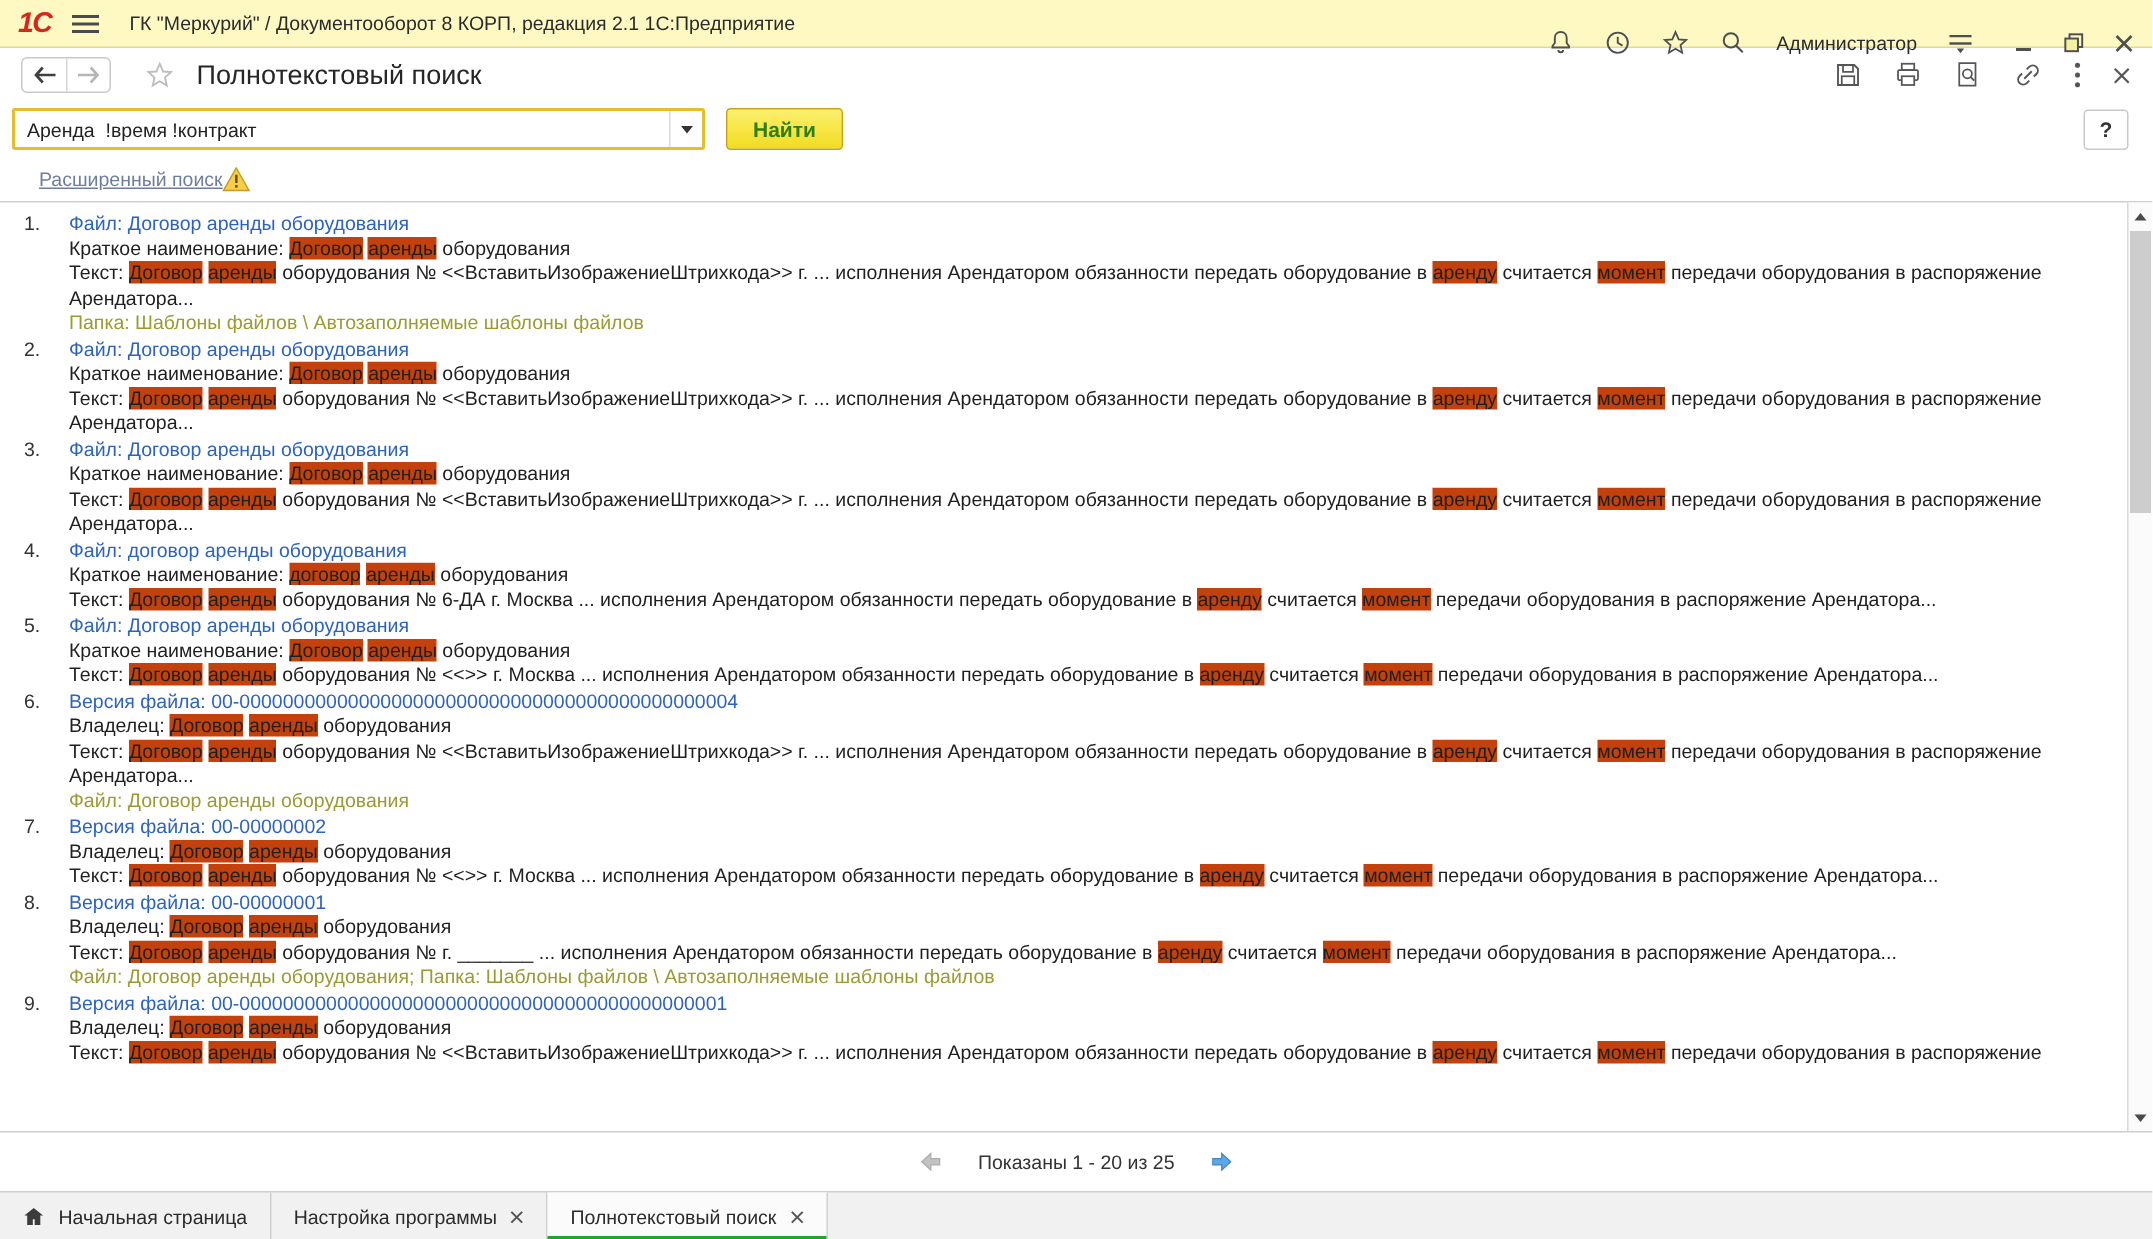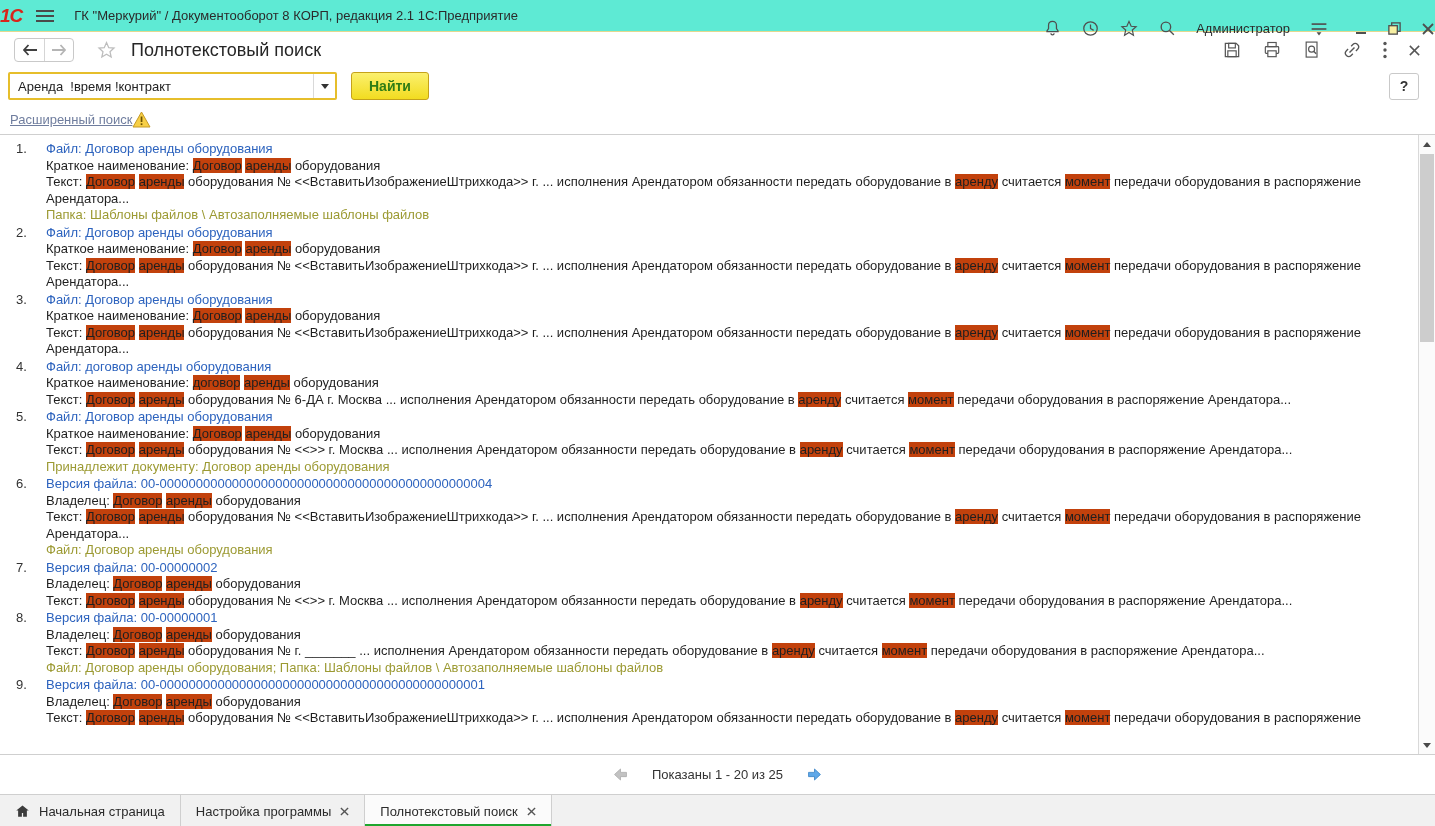--- a/index.html
+++ b/index.html
@@ -1,21 +1,21 @@
 <!DOCTYPE html>
 <html><head>
 <meta charset="utf-8">
 <style>
   * { box-sizing: border-box; margin: 0; padding: 0; }
   html,body { width:1435px; height:826px; overflow:hidden; background:#fff;
               font-family:"Liberation Sans", sans-serif; }
 
   
-  .titlebar { height:32px; background:#5eead4; display:flex; align-items:center;
-              padding:0 0; gap:14px; border-bottom:1px solid #E3D98F; }
+  .titlebar { height:32px; background:#fef9c3; display:flex; align-items:center;
+              padding:0 12px; gap:14px; border-bottom:1px solid #E3D98F; }
   .logo-1c { color:#D8261C; font-weight:bold; font-style:italic; font-size:19px;
              letter-spacing:-1px; line-height:1; }
   .icon-btn { display:flex; align-items:center; justify-content:center; cursor:default; }
   .win-title { font-size:13px; color:#2B2B2B; margin-left:6px; }
   .titlebar-right { margin-left:auto; display:flex; align-items:center; gap:19px;margin-top:26px; }
   .user-name { font-size:13px; color:#2B2B2B; }
   .win-ctrls { display:flex; align-items:center; gap:19px; margin-left:6px; }
 
   
   .toolbar { height:36px; background:#fff; display:flex; align-items:center;
@@ -23,37 +23,37 @@
   .nav-group { display:flex; border:1px solid #C9C9C9; border-radius:4px;
                overflow:hidden; background:#fff; }
   .nav-btn { width:29px; height:22px; display:flex; align-items:center; justify-content:center; }
   .nav-btn + .nav-btn { border-left:1px solid #D5D5D5; }
   .fav-star { margin-left:22px; display:flex; }
   .page-title { font-size:18px; color:#262626; margin-left:14px; }
   .toolbar-right { margin-left:auto; display:flex; align-items:center; gap:20px; }
 
   
   .searchbar { height:36px; display:flex; align-items:center; padding:0 8px; gap:14px; }
-  .search-box { width:329px; height:28px; border:2px solid #E6BE2B; border-radius:2px;
+  .search-box { width:462px; height:28px; border:2px solid #E6BE2B; border-radius:2px;
                 display:flex; background:#fff; }
   .search-input { flex:1; border:none; outline:none; padding:0 8px; font-size:13px;
                   font-family:"Liberation Sans", sans-serif; color:#222; }
   .dd-btn { width:22px; display:flex; align-items:center; justify-content:center;
             border-left:1px solid #D9D9D9; background:#fff; }
   .caret-down { width:0; height:0; border-left:4px solid transparent;
                 border-right:4px solid transparent; border-top:5px solid #333; }
   .find-btn { height:28px; padding:0 17px; background:linear-gradient(#FBF06E,#F2DC20);
               border:1px solid #C5A21A; border-radius:3px; color:#2F7D15;
               font-weight:bold; font-size:14px; font-family:"Liberation Sans",sans-serif; }
   .help-btn { margin-left:auto; margin-right:8px; width:30px; height:27px; background:#fff;
               border:1px solid #C9C9C9; border-radius:3px; font-weight:bold;
               font-size:14px; color:#333; font-family:"Liberation Sans",sans-serif; }
 
   
-  .advanced-row { height:30px; display:flex; align-items:center; padding:0 10px; }
+  .advanced-row { height:30px; display:flex; align-items:center; padding:0 10px;margin-left:16px; }
   .adv-link { font-size:13px; color:#6F7D9E; text-decoration:underline; cursor:pointer; }
 
   
   .results-area { height:621px; border-top:1px solid #CFCFCF; border-bottom:1px solid #CFCFCF;
                   display:flex; }
   .results-list { flex:1; overflow:hidden; padding:6px 2px 0 16px; }
   .result-item { display:flex; margin-bottom:1px; }
   .result-num { width:30px; flex:0 0 30px; font-size:13px; line-height:16.5px; color:#333; }
   .result-content { flex:1; overflow:hidden; }
   .rline { font-size:13px; line-height:16.5px; color:#1F1F1F; white-space:nowrap; overflow:hidden; }
@@ -289,21 +289,20 @@
           <div class="rline text"><span>Краткое наименование: </span><span class="hl">договор</span><span> </span><span class="hl">аренды</span><span> оборудования</span></div>
           <div class="rline text"><span>Текст: </span><span class="hl">Договор</span><span> </span><span class="hl">аренды</span><span> оборудования № 6-ДА г. Москва ... исполнения Арендатором обязанности передать оборудование в </span><span class="hl">аренду</span><span> считается </span><span class="hl">момент</span><span> передачи оборудования в распоряжение Арендатора...</span></div>
         </div>
       </div>
       <div class="result-item">
         <div class="result-num">5.</div>
         <div class="result-content">
           <div class="rline link"><span>Файл: Договор аренды оборудования</span></div>
           <div class="rline text"><span>Краткое наименование: </span><span class="hl">Договор</span><span> </span><span class="hl">аренды</span><span> оборудования</span></div>
           <div class="rline text"><span>Текст: </span><span class="hl">Договор</span><span> </span><span class="hl">аренды</span><span> оборудования № &lt;&lt;&gt;&gt; г. Москва ... исполнения Арендатором обязанности передать оборудование в </span><span class="hl">аренду</span><span> считается </span><span class="hl">момент</span><span> передачи оборудования в распоряжение Арендатора...</span></div>
-          <div class="rline meta"><span>Принадлежит документу: Договор аренды оборудования</span></div>
         </div>
       </div>
       <div class="result-item">
         <div class="result-num">6.</div>
         <div class="result-content">
           <div class="rline link"><span>Версия файла: 00-0000000000000000000000000000000000000000000004</span></div>
           <div class="rline text"><span>Владелец: </span><span class="hl">Договор</span><span> </span><span class="hl">аренды</span><span> оборудования</span></div>
           <div class="rline text"><span>Текст: </span><span class="hl">Договор</span><span> </span><span class="hl">аренды</span><span> оборудования № &lt;&lt;ВставитьИзображениеШтрихкода&gt;&gt; г. ... исполнения Арендатором обязанности передать оборудование в </span><span class="hl">аренду</span><span> считается </span><span class="hl">момент</span><span> передачи оборудования в распоряжение</span></div>
           <div class="rline text"><span>Арендатора...</span></div>
           <div class="rline meta"><span>Файл: Договор аренды оборудования</span></div>

